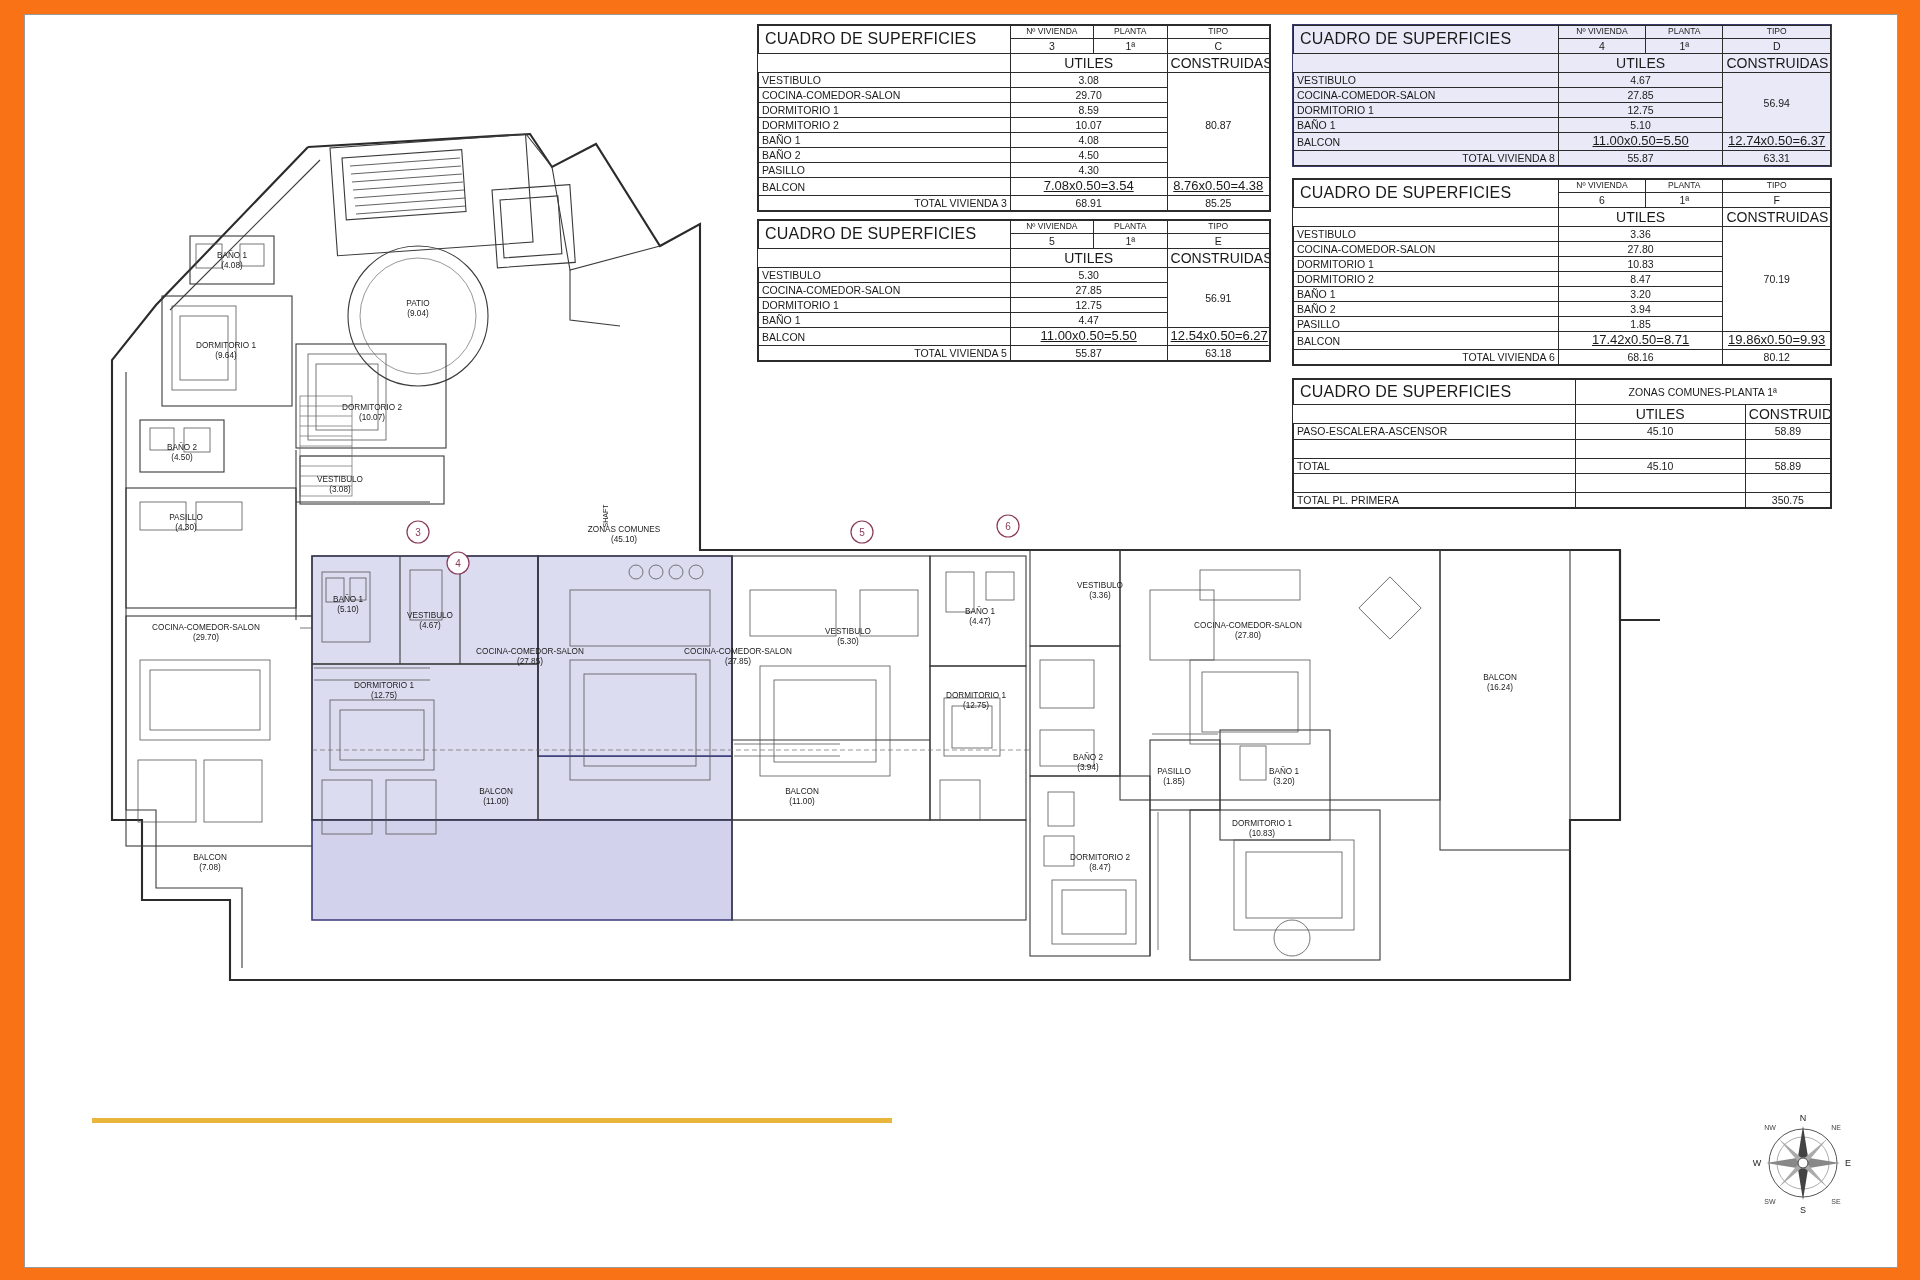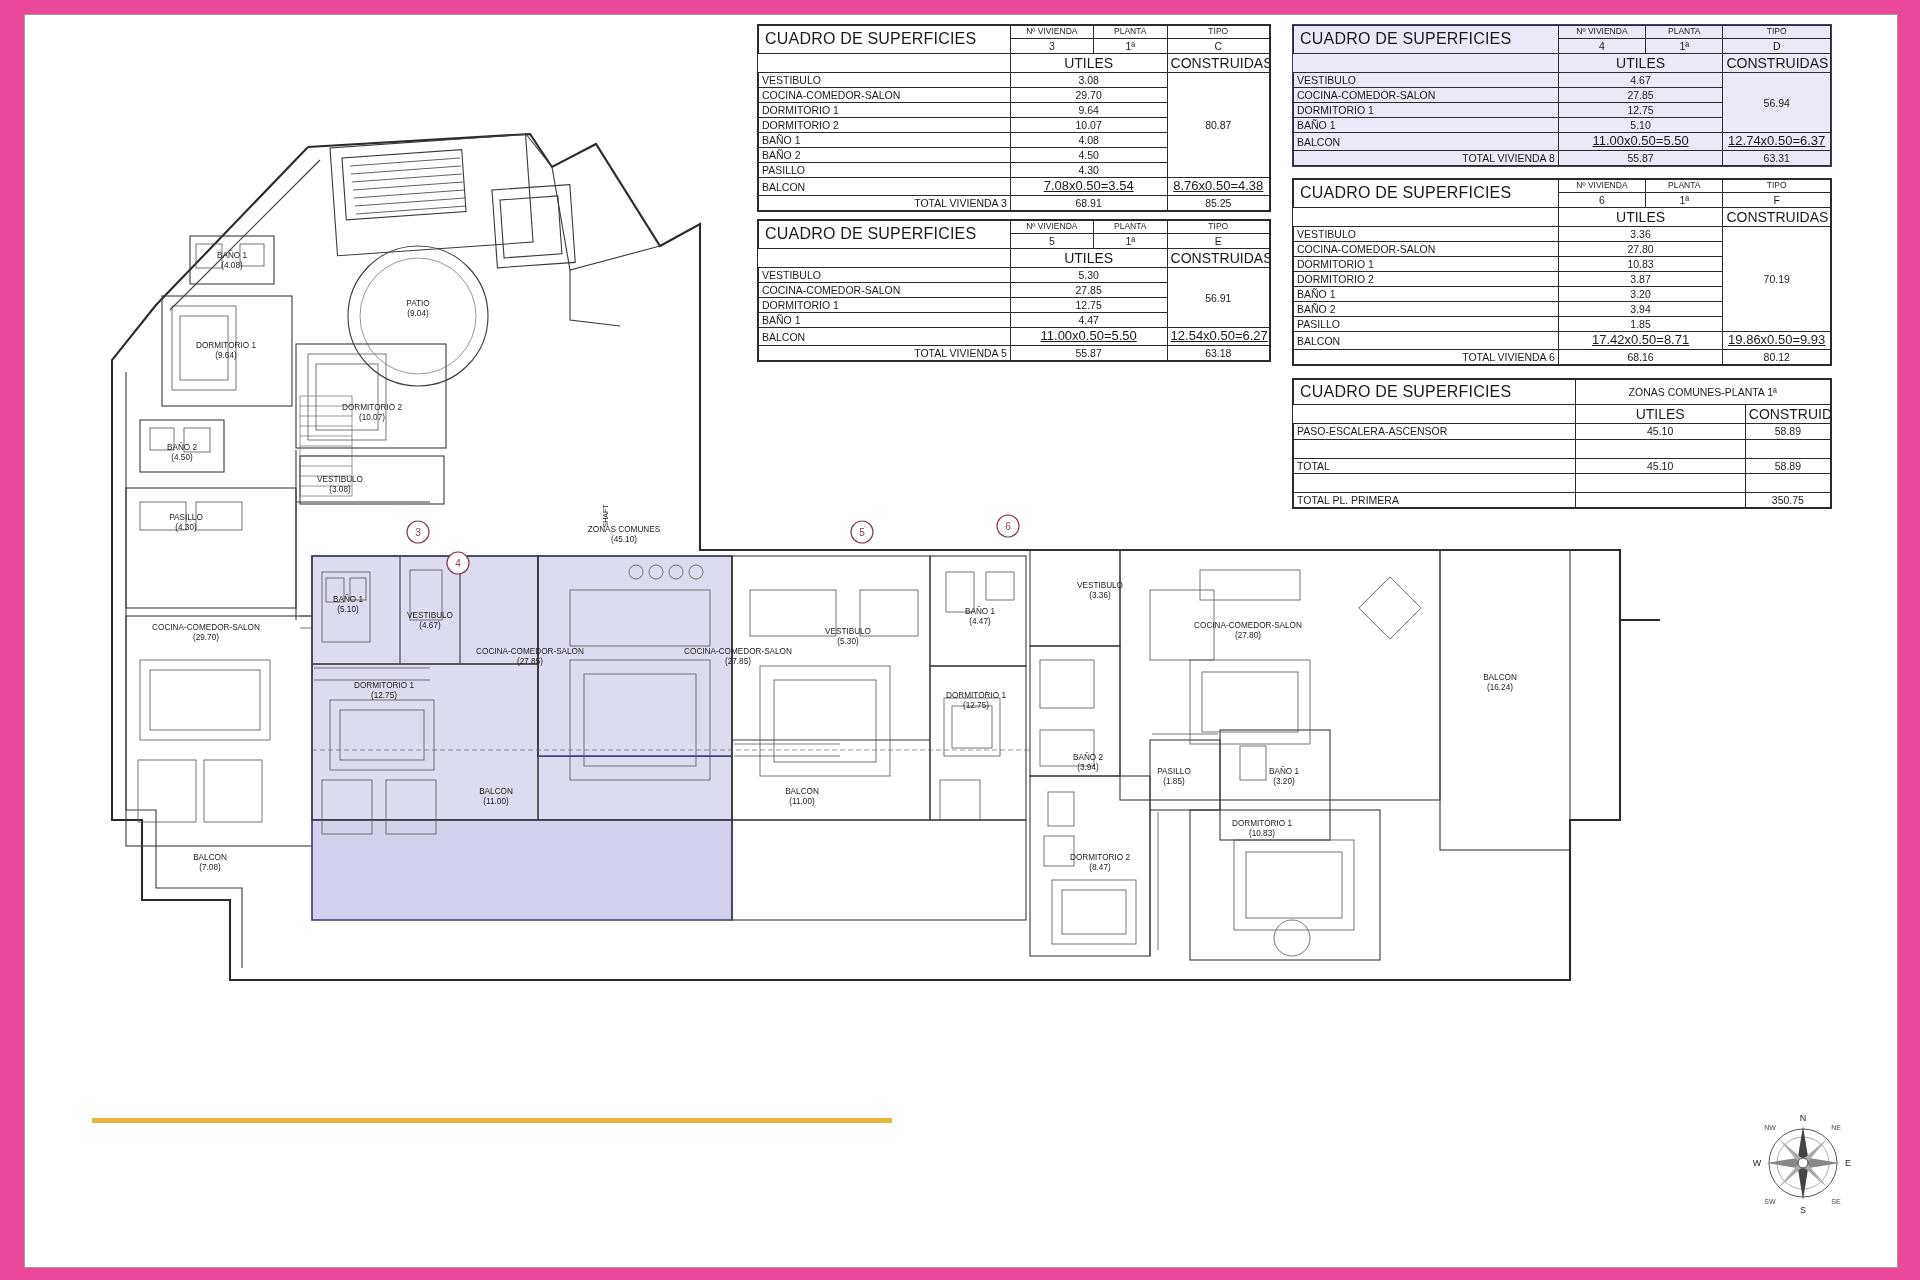--- a/index.html
+++ b/index.html
@@ -5,21 +5,21 @@
   html,body{margin:0;padding:0;}
   body{
     width:1920px;height:1280px;
     background:#ffffff;
     font-family:"Liberation Sans", sans-serif;
     color:#1a1a1a;
     overflow:hidden;
   }
   #sheet{
     position:absolute;left:0;top:0;width:1920px;height:1280px;
-    background:#ec4899;
+    background:#f97316;
   }
   .frame{
     position:absolute;left:24px;top:14px;width:1872px;height:1252px;
     border:1px solid #9a9a9a;background:#fff;
   }
 
   
   .tbl{
     position:absolute;
     border:1px solid #2b2b2b;
@@ -95,21 +95,21 @@
         <td>VESTIBULO</td>
         <td class="cen" colspan="2">3.08</td>
         <td class="cen" rowspan="7">80.87</td>
       </tr>
       <tr>
         <td>COCINA-COMEDOR-SALON</td>
         <td class="cen" colspan="2">29.70</td>
       </tr>
       <tr>
         <td>DORMITORIO 1</td>
-        <td class="cen" colspan="2">9.64</td>
+        <td class="cen" colspan="2">8.59</td>
       </tr>
       <tr>
         <td>DORMITORIO 2</td>
         <td class="cen" colspan="2">10.07</td>
       </tr>
       <tr>
         <td>BAÑO 1</td>
         <td class="cen" colspan="2">4.08</td>
       </tr>
       <tr>
@@ -261,21 +261,21 @@
       <tr>
         <td>COCINA-COMEDOR-SALON</td>
         <td class="cen" colspan="2">27.80</td>
       </tr>
       <tr>
         <td>DORMITORIO 1</td>
         <td class="cen" colspan="2">10.83</td>
       </tr>
       <tr>
         <td>DORMITORIO 2</td>
-        <td class="cen" colspan="2">3.87</td>
+        <td class="cen" colspan="2">8.47</td>
       </tr>
       <tr>
         <td>BAÑO 1</td>
         <td class="cen" colspan="2">3.20</td>
       </tr>
       <tr>
         <td>BAÑO 2</td>
         <td class="cen" colspan="2">3.94</td>
       </tr>
       <tr>

